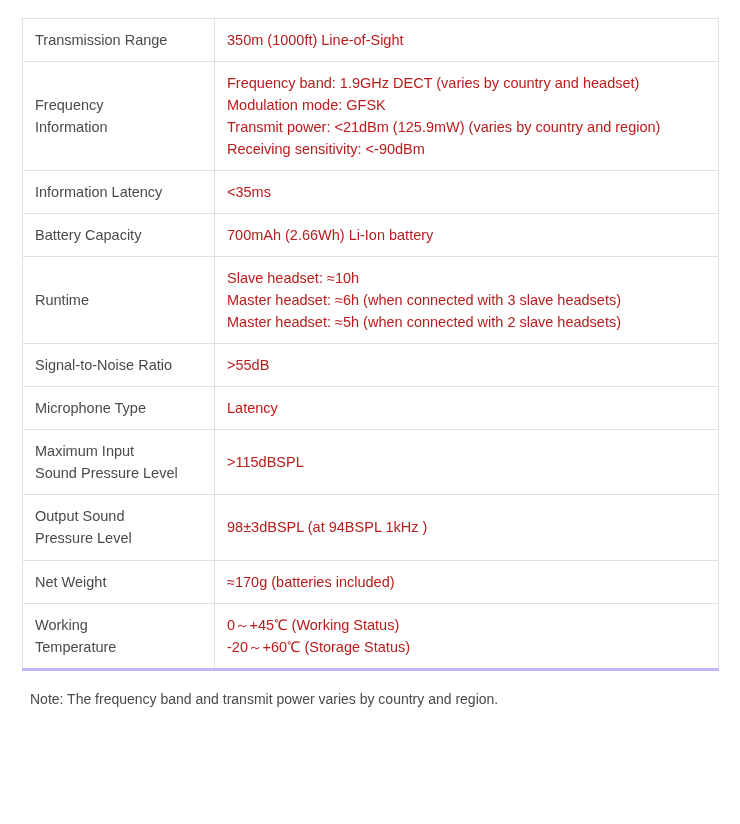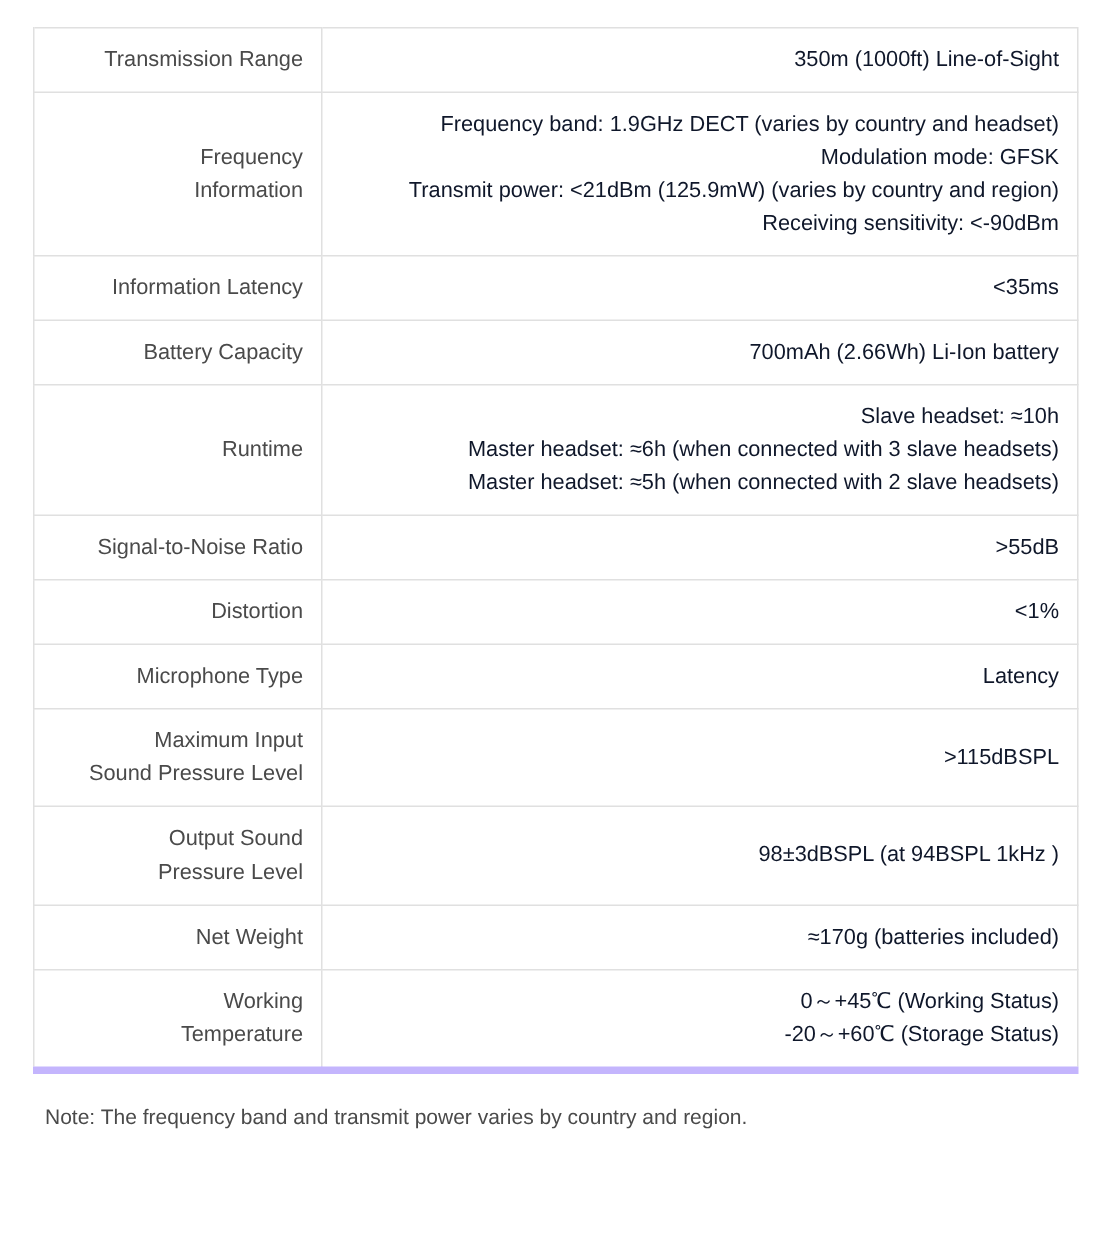--- a/index.html
+++ b/index.html
@@ -19,22 +19,21 @@
     width: 740px;
     height: 824px;
     box-sizing: border-box;
     padding: 18px 22px 0 22px;
   }
   table.spec {
     width: 696px;
     border-collapse: collapse;
     table-layout: fixed;
     border-top: 1px solid #e0e0e0;
-    border-bottom: 5px solid #c4b5fd;
-    text-align: right;
+    border-bottom: 3px solid #c4b5fd;
   }
   table.spec col.c-label { width: 192px; }
   table.spec col.c-value { width: 504px; }
 
   table.spec td {
     border-bottom: 1px solid #e0e0e0;
     vertical-align: middle;
     padding: 10px 12px;
     font-size: 14.5px;
     line-height: 1.52;
@@ -45,21 +44,21 @@
   td.label {
     border-right: 1px solid #e0e0e0;
     border-left: 1px solid #e0e0e0;
     padding-left: 26px;
     padding-right: 8px;
     color: #4a4a4a;
   }
   td.value {
     border-right: 1px solid #e0e0e0;
     padding-left: 14px;
-    color: #0f172a;
+    color: #b91c1c;
   }
   .line { display: block; white-space: nowrap; }
   .note {
     margin-top: 18px;
     padding-left: 8px;
     font-size: 14px;
     line-height: 1.5;
     color: #4a4a4a;
   }
 </style>
@@ -123,28 +122,20 @@
         <tr>
           <td class="label">
             <span class="line">Signal-to-Noise Ratio</span>
           </td>
           <td class="value">
             <span class="line">&gt;55dB</span>
           </td>
         </tr>
         <tr>
           <td class="label">
-            <span class="line">Distortion</span>
-          </td>
-          <td class="value">
-            <span class="line">&lt;1%</span>
-          </td>
-        </tr>
-        <tr>
-          <td class="label">
             <span class="line">Microphone Type</span>
           </td>
           <td class="value">
             <span class="line">Latency</span>
           </td>
         </tr>
         <tr>
           <td class="label">
             <span class="line">Maximum Input</span>
             <span class="line">Sound Pressure Level</span>

